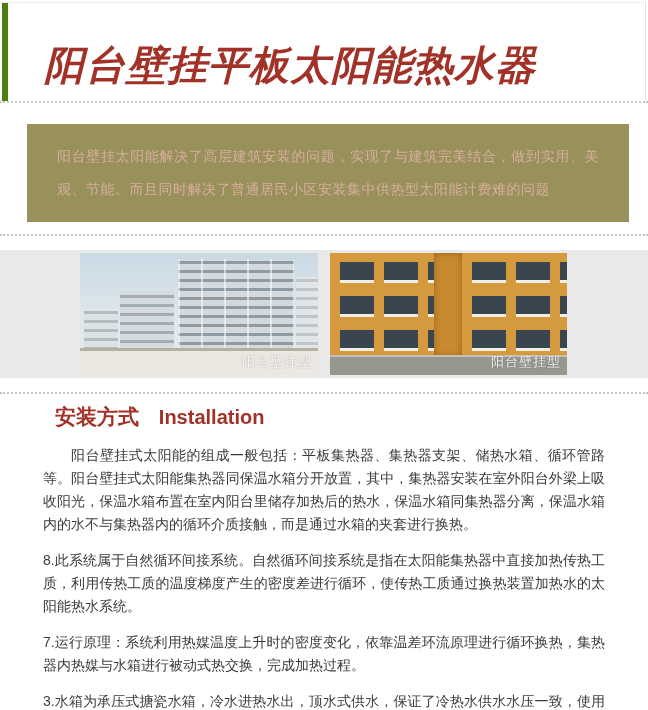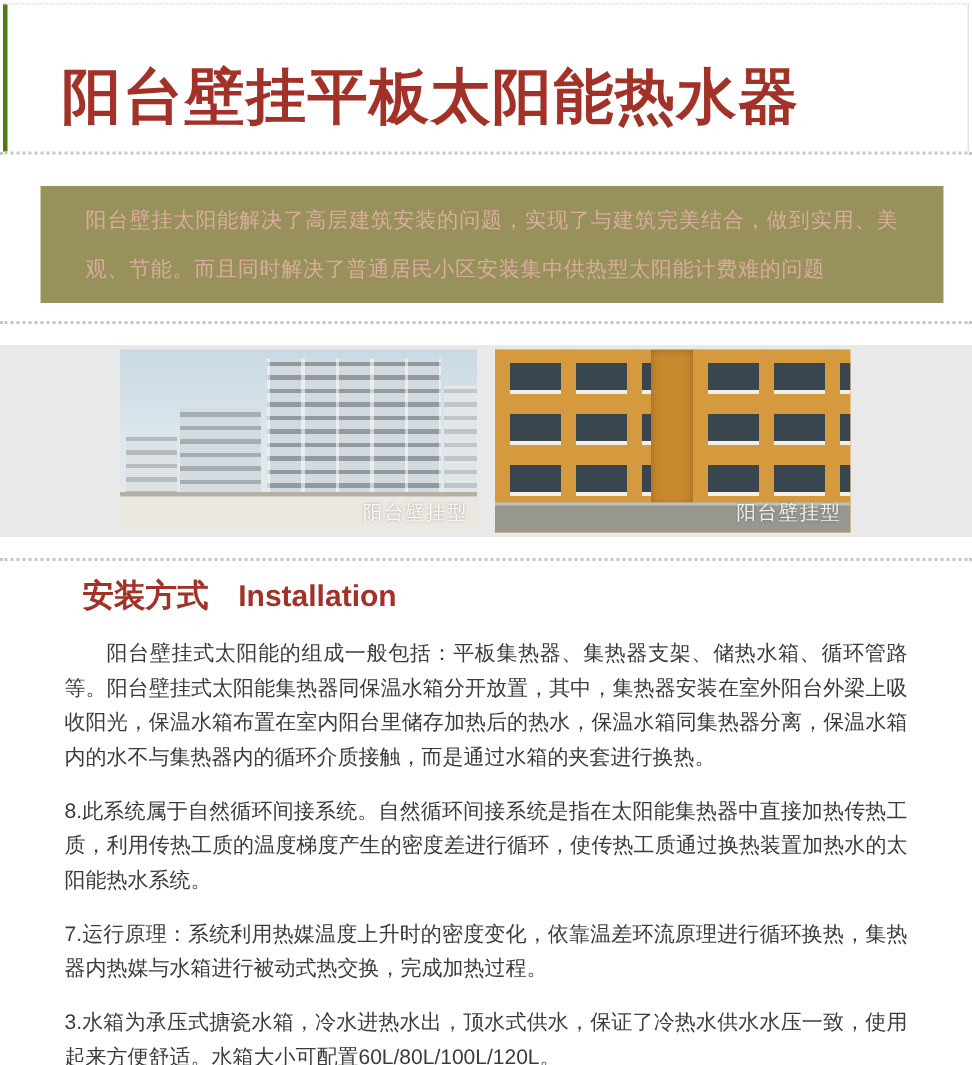--- a/index.html
+++ b/index.html
@@ -8,43 +8,44 @@
     background:#ffffff;
     font-family:"Liberation Sans","DejaVu Sans",sans-serif;
     overflow:hidden;
     position:relative;
   }
   .top-dotted{border-top:1px dotted #dcdcdc;height:0;margin:2px 2px 0 2px;}
 
   
   .title-section{
     margin:0 2px;
-    border-left:3px solid #4d7c0f;
+    border-left:6px solid #4d7c0f;
     border-right:1px solid #e3e3e3;
     padding:38px 0 12px 36px;
+    font-style:italic;
   }
   .title-line{
     color:#a23228;
     font-size:40px;
     font-weight:800;
     line-height:48px;
     letter-spacing:1px;
     white-space:nowrap;
   }
   .sep{border-top:2px dotted #c5c5c5;height:0;margin:0;}
 
   
   .intro-wrap{padding:21px 19px 12px 27px;}
   .intro-box{
     background:#98915c;
     color:#d9ad9c;
     font-size:14px;
     line-height:33px;
     letter-spacing:.5px;
-    padding:6px 30px;
+    padding:16px 30px;
     text-align:justify;
   }
 
   
   .photo-band{
     height:128px;
     margin-top:14px;
     background:#e9e9e9;
     position:relative;
   }

